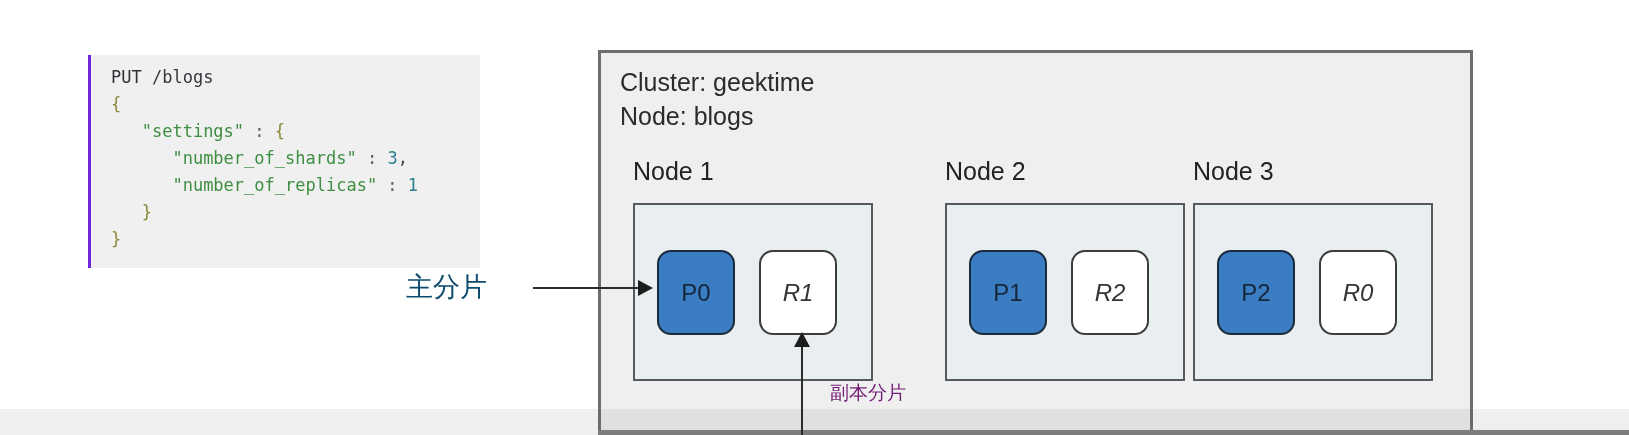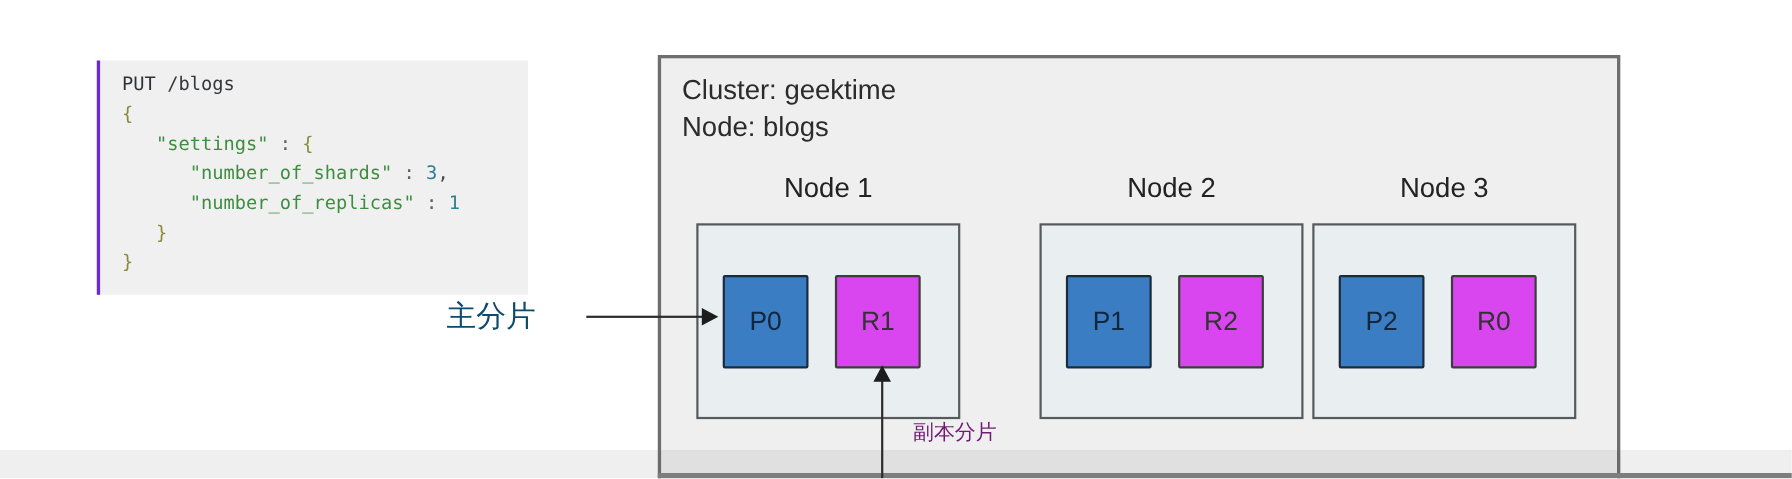--- a/index.html
+++ b/index.html
@@ -34,36 +34,36 @@
   }
   .cluster-title{
     position:absolute;left:19px;top:12px;
     font-size:25px;line-height:34px;color:#2b2b2b;
   }
   .node{position:absolute;top:103px;width:240px;}
   .node-1{left:32px;}
   .node-2{left:308px;margin-left:36px;}
   .node-3{left:592px;}
   .node-label{
-    text-align:center;font-size:25px;color:#222;height:30px;line-height:30px;
+    font-size:25px;color:#222;height:30px;line-height:30px;
   }
   .node-box{
     position:relative;margin-top:17px;height:178px;
     background:#e9eef0;border:2px solid #565a5c;box-sizing:border-box;
   }
   .shard{
-    position:absolute;top:45px;width:78px;height:85px;border-radius:2px;
+    position:absolute;top:45px;width:78px;height:85px;border-radius:14px;
     display:flex;align-items:center;justify-content:center;
     font-size:24px;box-sizing:border-box;
   }
   .shard-primary{
     left:22px;background:#3b7dc3;border:2.5px solid #1b2b3d;color:#14263a;
   }
   .shard-replica{
-    left:124px;background:#d946ef;border:2px solid #3c3c3c;color:#333;
+    left:124px;background:#ffffff;border:2px solid #3c3c3c;color:#333;font-style:italic;
   }
 
   
   .primary-label{
     position:absolute;left:406px;top:269px;font-size:27px;color:#0c4a6e;
   }
   .arrow-h-line{
     position:absolute;left:533px;top:287px;width:106px;height:2px;background:#2b2b2b;
   }
   .arrow-h-head{

